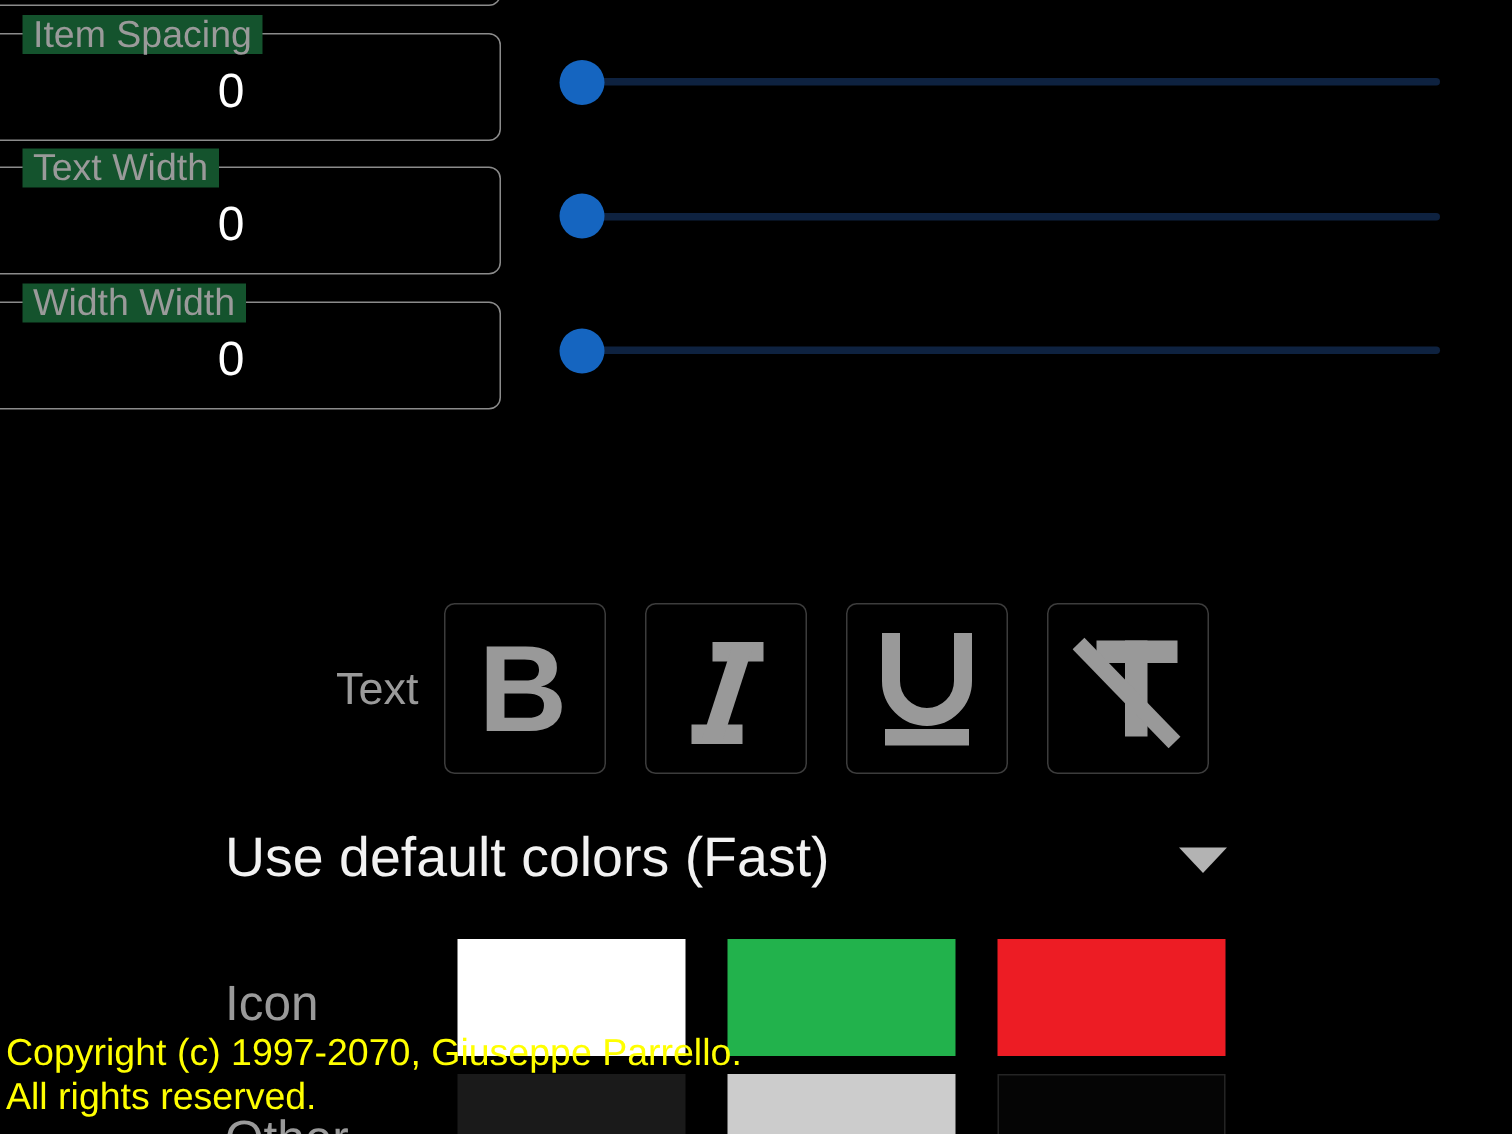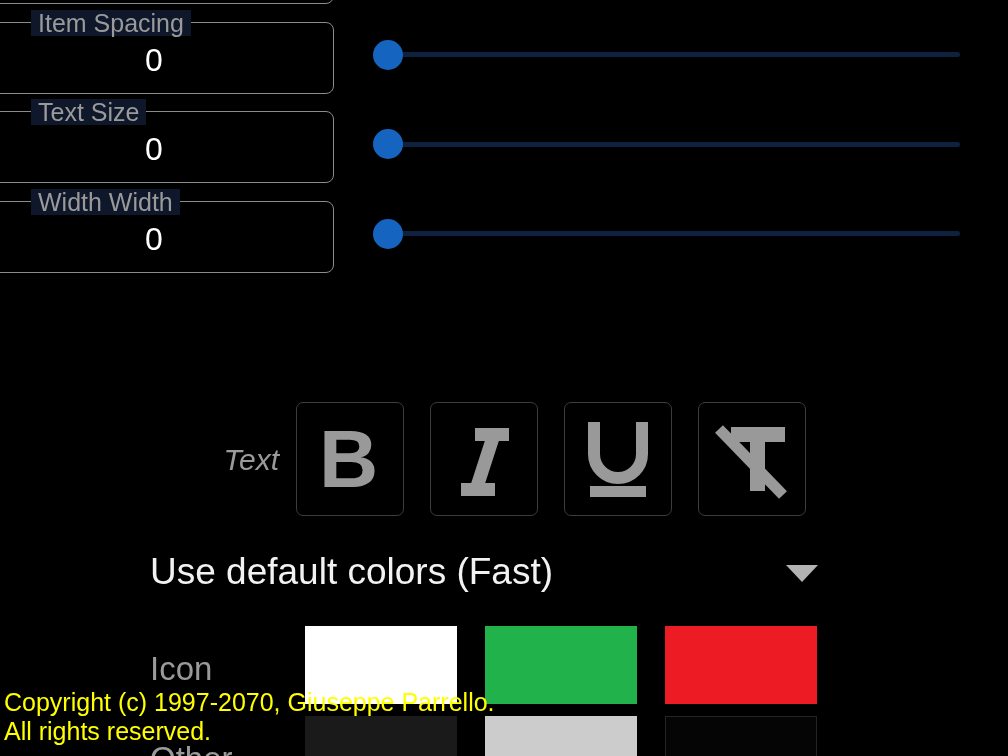--- a/index.html
+++ b/index.html
@@ -45,24 +45,24 @@
     top: 12px;
     width: 360px;
     height: 72px;
     box-sizing: border-box;
     border: 1.6px solid #8b8b8b;
     border-radius: 8px;
     background: #000000;
   }
   .field-label {
     position: absolute;
-    left: 56px;
+    left: 40px;
     top: -13px;
     padding: 0 7px;
-    background: #0f172a;
+    background: #14532d;
     color: #9a9a9a;
     font-size: 25px;
     line-height: 26px;
     white-space: nowrap;
   }
   .field-value {
     position: absolute;
     left: 0;
     right: 0;
     top: 19px;
@@ -117,21 +117,20 @@
   }
   .text-style-label {
     position: absolute;
     left: 199px;
     top: 41px;
     width: 80px;
     text-align: right;
     color: #9a9a9a;
     font-size: 30px;
     line-height: 34px;
-    font-style: italic;
   }
   .style-btn {
     position: absolute;
     top: 0;
     width: 108px;
     height: 114px;
     box-sizing: border-box;
     border: 1.6px solid #3c3c3c;
     border-radius: 7px;
     background: #000000;
@@ -236,21 +235,21 @@
           <div class="field-label">Item Spacing</div>
           <div class="field-value">0</div>
         </div>
         <div class="slider">
           <div class="slider-track-inactive"></div>
           <div class="slider-thumb" style="left: 14px;"></div>
         </div>
       </div>
       <div class="setting-row">
         <div class="field">
-          <div class="field-label">Text Size</div>
+          <div class="field-label">Text Width</div>
           <div class="field-value">0</div>
         </div>
         <div class="slider">
           <div class="slider-track-inactive"></div>
           <div class="slider-thumb" style="left: 14px;"></div>
         </div>
       </div>
       <div class="setting-row">
         <div class="field">
           <div class="field-label">Width Width</div>

